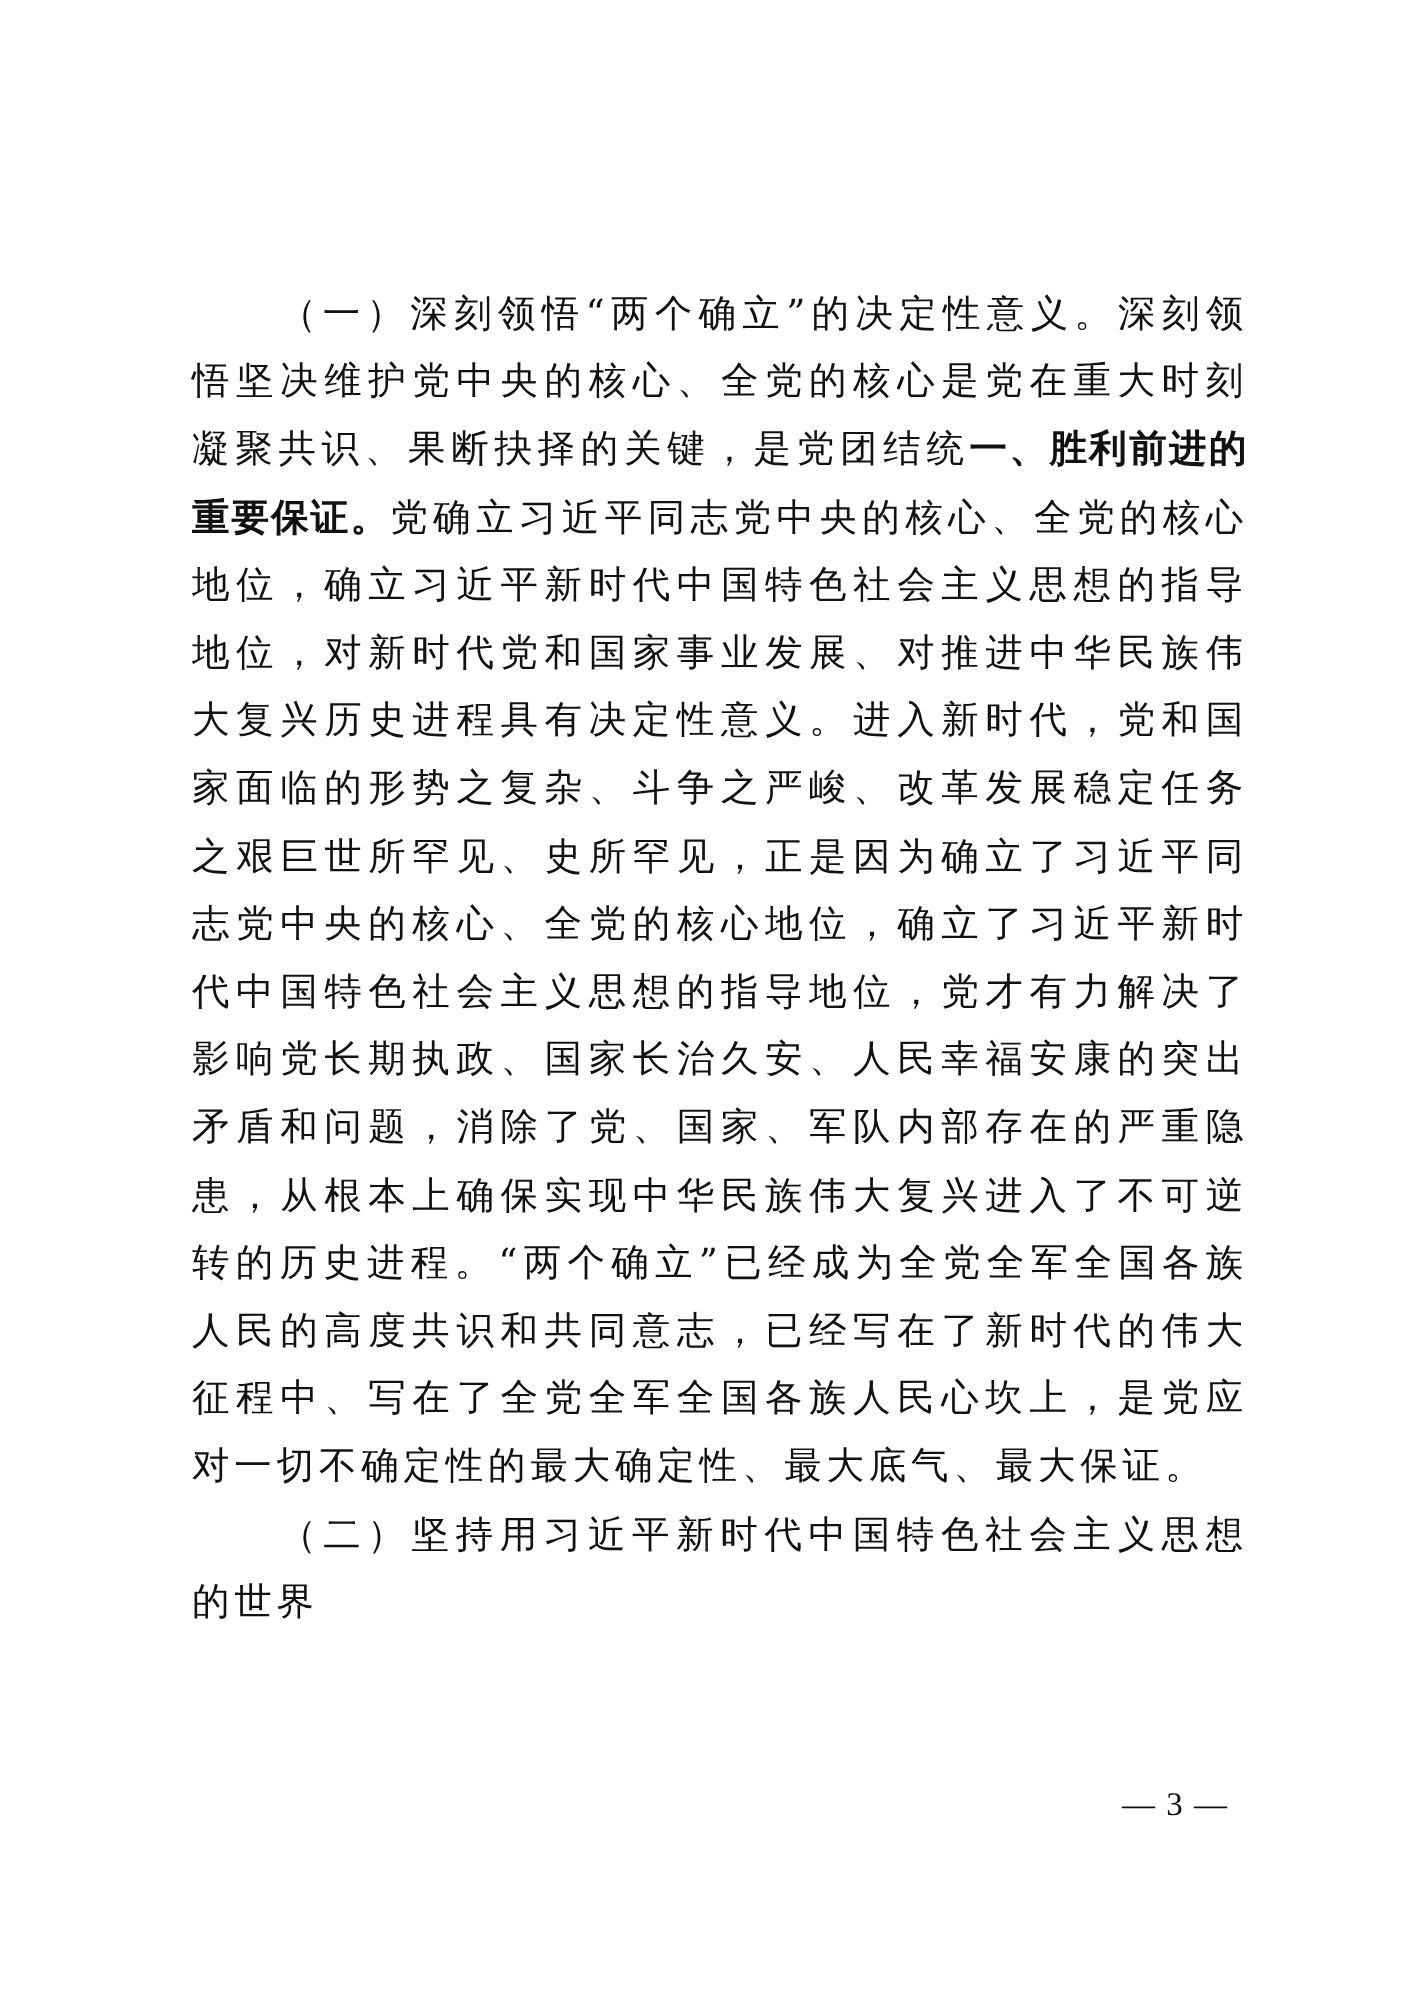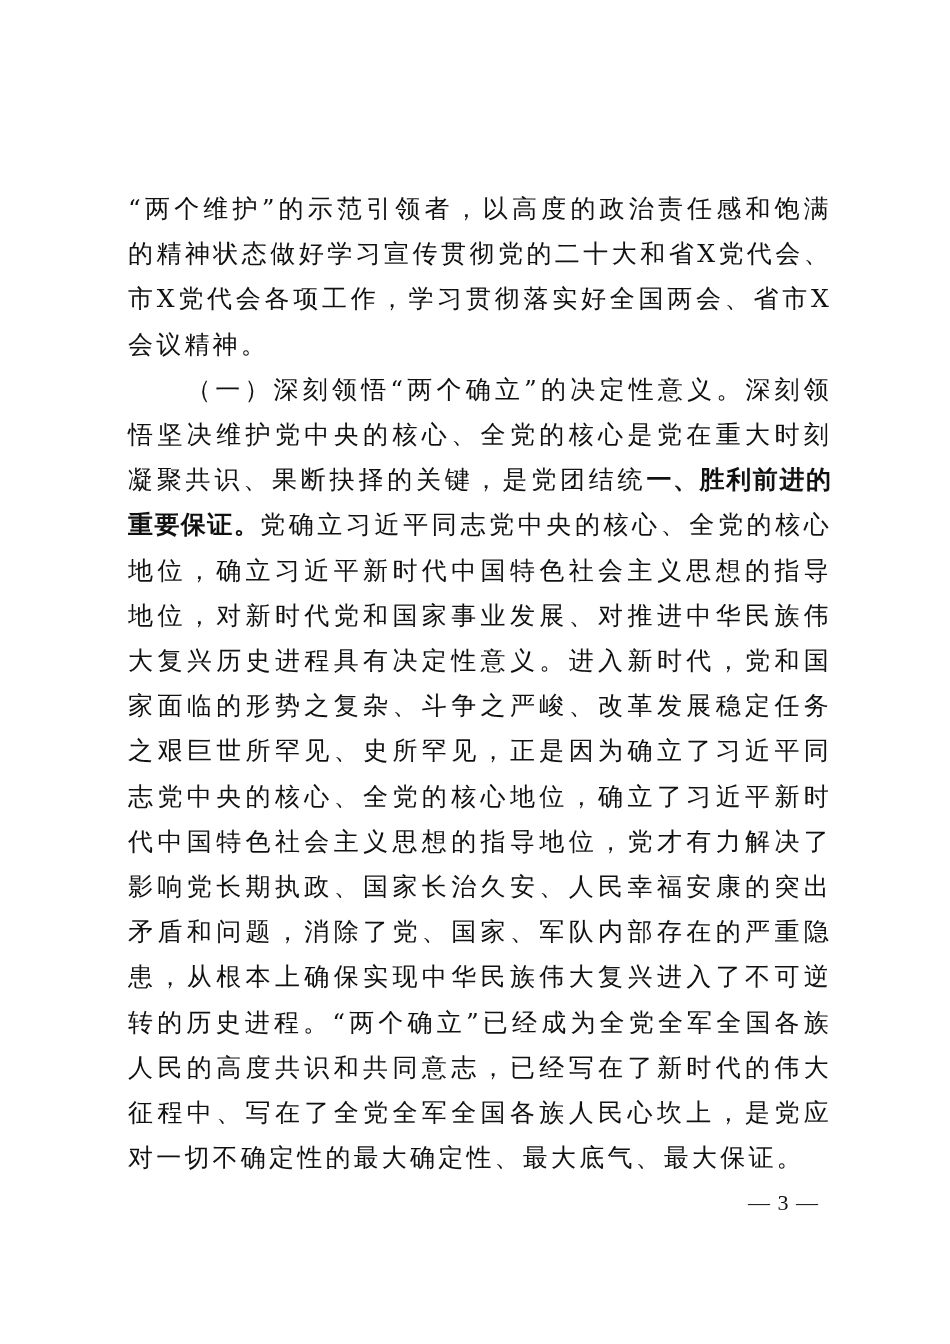--- a/index.html
+++ b/index.html
@@ -18,17 +18,17 @@
     position: absolute; left: 748px; top: 1190px;
     font-family: "Liberation Serif", "DejaVu Serif", serif;
     font-size: 22px; color: #111; letter-spacing: 1px;
   }
 </style>
 </head>
 <body>
 
 <div class="page">
   <div class="body-text">
-    <p class="para">“两个维护”的示范引领者，以高度的政治责任感和饱满的精神状态做好学习宣传贯彻党的二十大和省X党代会、市X党代会各项工作，学习贯彻落实好全国两会、省市X会议精神。</p>
     <p class="para indent"><span>（一）深刻领悟“两个确立”的决定性意义。深刻领悟坚决维护党中央的核心、全党的核心是党在重大时刻凝聚共识、果断抉择的关键，是党团结统</span><span class="bold">一、胜利前进的重要保证。</span><span>党确立习近平同志党中央的核心、全党的核心地位，确立习近平新时代中国特色社会主义思想的指导地位，对新时代党和国家事业发展、对推进中华民族伟大复兴历史进程具有决定性意义。进入新时代，党和国家面临的形势之复杂、斗争之严峻、改革发展稳定任务之艰巨世所罕见、史所罕见，正是因为确立了习近平同志党中央的核心、全党的核心地位，确立了习近平新时代中国特色社会主义思想的指导地位，党才有力解决了影响党长期执政、国家长治久安、人民幸福安康的突出矛盾和问题，消除了党、国家、军队内部存在的严重隐患，从根本上确保实现中华民族伟大复兴进入了不可逆转的历史进程。“两个确立”已经成为全党全军全国各族人民的高度共识和共同意志，已经写在了新时代的伟大征程中、写在了全党全军全国各族人民心坎上，是党应对一切不确定性的最大确定性、最大底气、最大保证。</span></p>
+    <p class="para indent">（二）坚持用习近平新时代中国特色社会主义思想的世界</p>
   </div>
   <div class="page-number">— 3 —</div>
 </div>
 
 </body></html>

